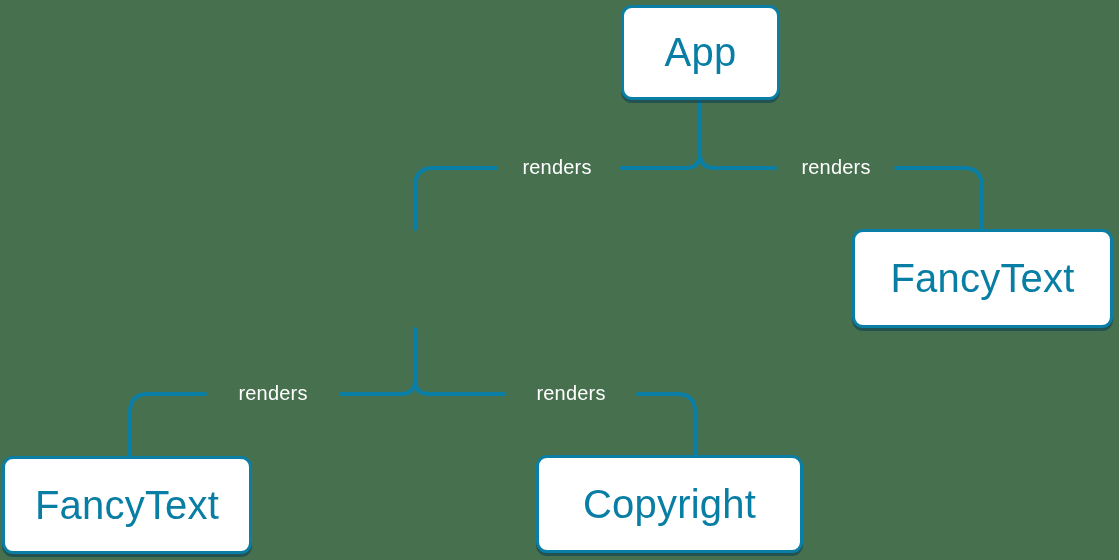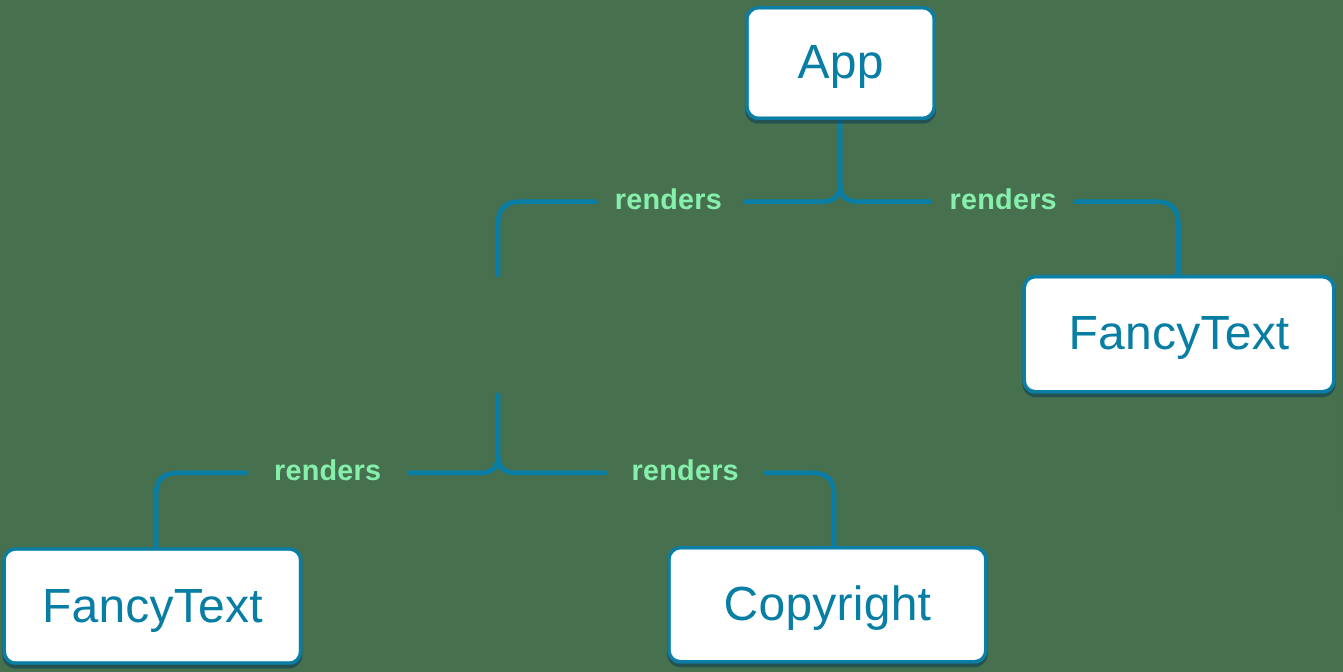--- a/index.html
+++ b/index.html
@@ -44,27 +44,27 @@
     color: #087EA4;
     font-size: 40px;
     font-weight: 500;
     letter-spacing: 0.2px;
     white-space: nowrap;
   }
   .node-app          { left: 621px; top: 5px;   width: 159px; height: 95px; }
   .node-ig           { left: 197px; top: 229px; width: 460px; height: 100px; }
   .node-ft-right     { left: 852px; top: 229px; width: 261px; height: 99px; }
   .node-ft-left      { left: 2px;   top: 456px; width: 250px; height: 98px; }
-  .node-copyright    { left: 556px; top: 455px; width: 267px; height: 98px; }
+  .node-copyright    { left: 536px; top: 455px; width: 267px; height: 98px; }
   .edge-label {
     position: absolute;
     transform: translate(-50%, -50%);
-    color: #86efac;
-    font-size: 24px;
-    font-weight: 700;
+    color: #ffffff;
+    font-size: 20px;
+    font-weight: 400;
     letter-spacing: 0.2px;
     white-space: nowrap;
   }
   .el-0 { left: 557px; top: 167px; }
   .el-1 { left: 836px; top: 167px; }
   .el-2 { left: 273px; top: 393px; }
   .el-3 { left: 571px; top: 393px; }
 </style>
 </head>
 <body>

